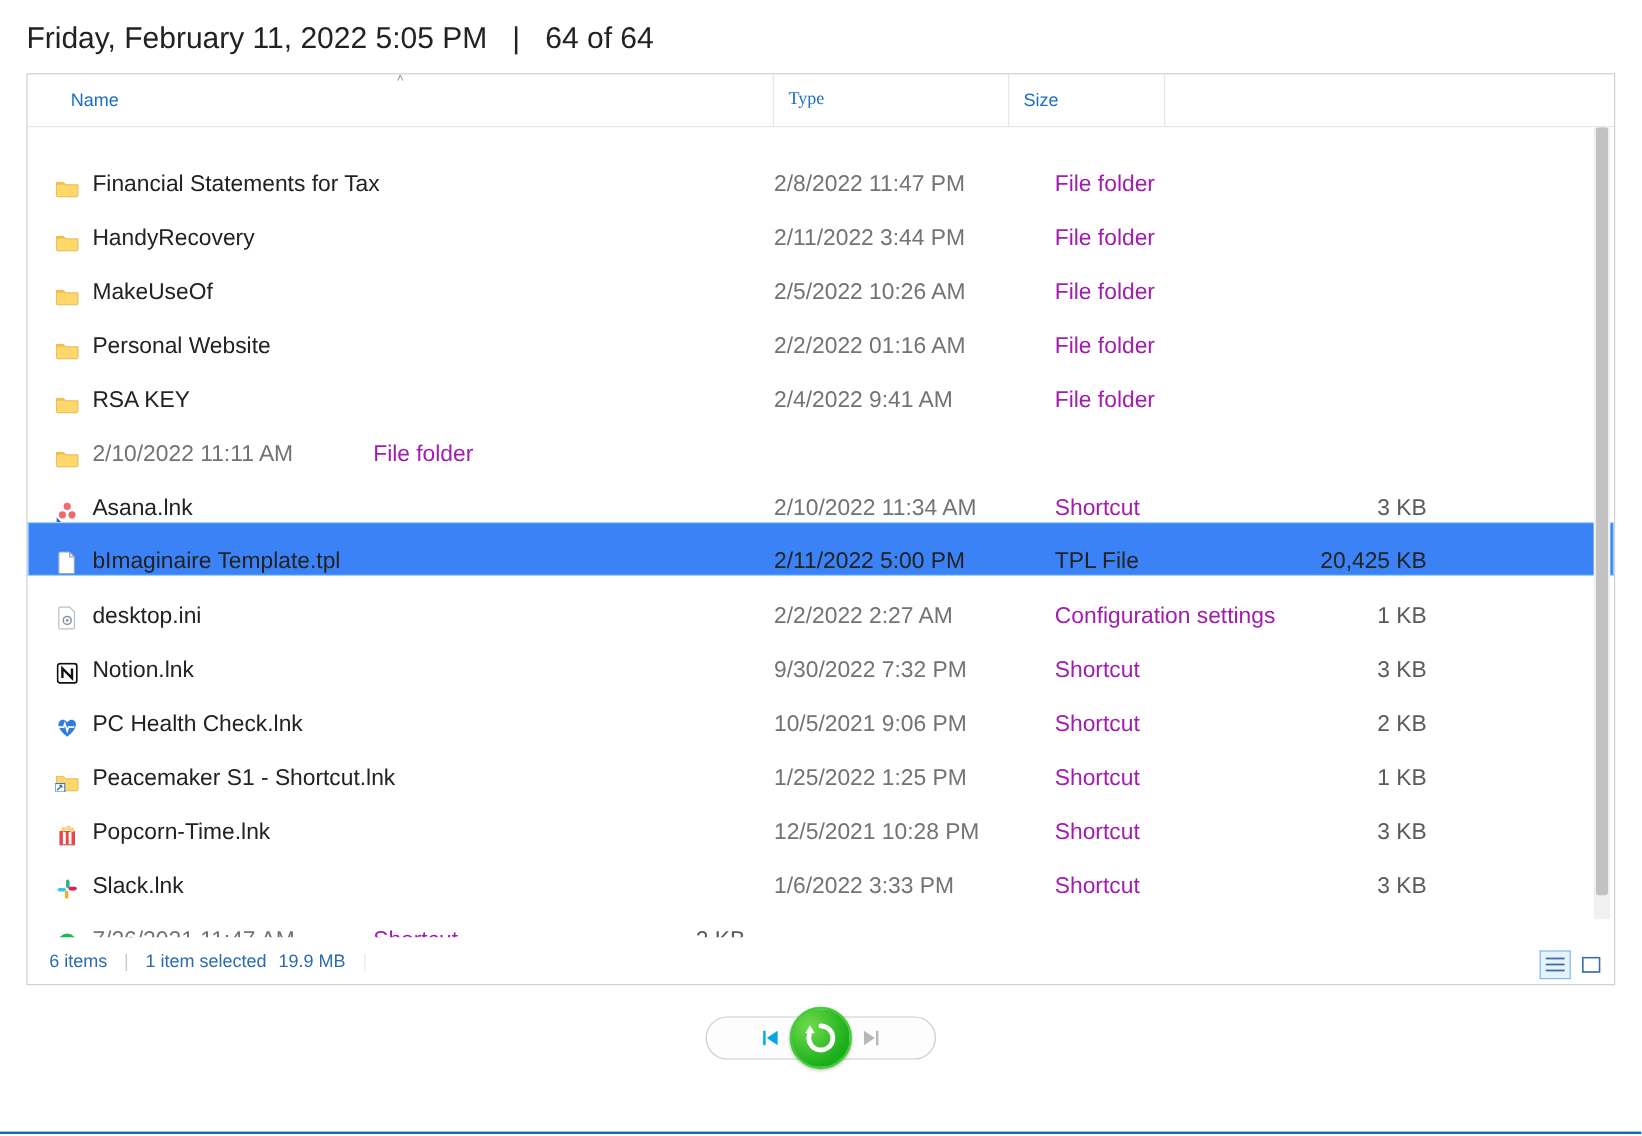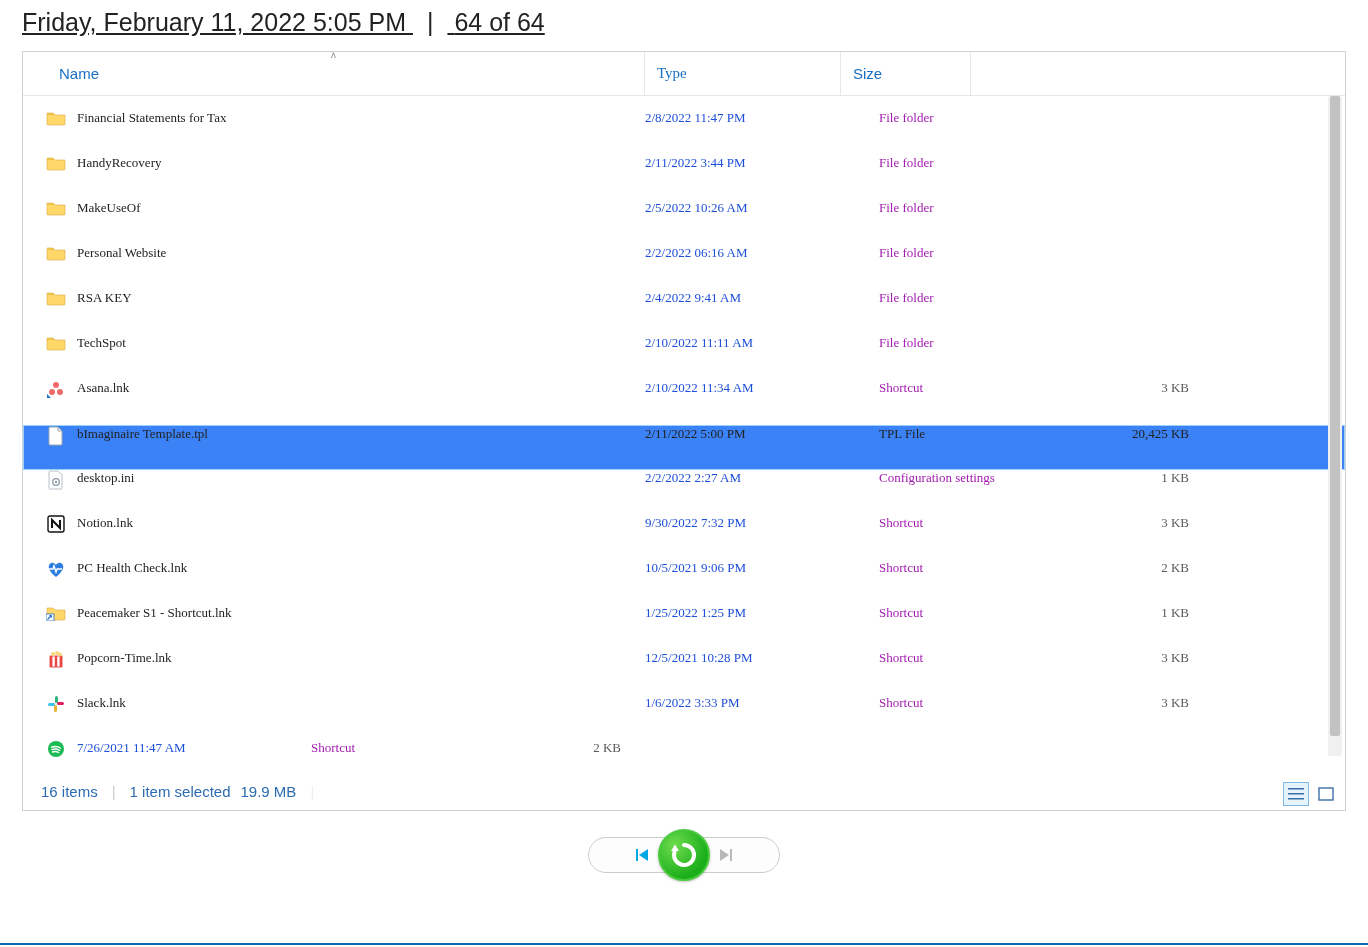--- a/index.html
+++ b/index.html
@@ -7,24 +7,23 @@
       font-family: "Segoe UI", Arial, sans-serif;
       font-size: 15px;
       background: #ffffff;
       color: #1a1a1a;
       width: 1368px;
       height: 947px;
       overflow: hidden;
       position: relative;
     }
     .header {
-      padding: 8px 22px 14px 22px;
+      padding: 18px 22px 14px 22px;
       font-size: 25px;
       color: #222;
-      text-decoration: underline;
     }
     .header .divider { margin: 0 14px; color: #222; }
     .panel {
       border: 1px solid #d0d0d0;
       margin: 0 22px;
       position: relative;
       height: 760px;
       background: #fff;
     }
     .col-header {
@@ -49,36 +48,35 @@
     .col-type { width: 196px; font-family: Liberation Serif, serif; }
     .col-size { width: 130px;}
     .file-body {
       position: relative;
       height: 675px;
       overflow: hidden;
     }
     .spacer-top { height: 14px;}
     .file-row {
       display: flex;
-      align-items: flex-start;
+      align-items: flex-end;
       height: 45px;
       padding-left: 20px;
       color: #333;
-      font-size: 13px;
+      font-size: 19px;
       cursor: default;
-      font-family: Liberation Serif, serif;
     }
     .file-row.selected {
       background: #3b82f6;
       border: 1px solid #99d1ff;
       padding-left: 19px;
     }
     .file-row .icon-cell { width: 26px; display: flex; align-items: center; justify-content: center; margin-right: 8px;}
     .file-row .rname { width: 568px; white-space: nowrap; overflow: hidden; text-overflow: ellipsis; color:#222;}
-    .file-row .rdate { width: 234px; color: #1d4ed8; }
+    .file-row .rdate { width: 234px; color: #737373; }
     .file-row .rtype { width: 196px; color: #a21caf; }
     .file-row .rsize { width: 128px; text-align: right; padding-right: 14px; color:#5a5a5a;}
     .file-row.selected .rname,
     .file-row.selected .rdate,
     .file-row.selected .rtype,
     .file-row.selected .rsize { color: #222; }
     .scrollbar {
       position: absolute;
       right: 3px;
       top: 0;
@@ -223,21 +221,21 @@
           <span class="rsize"></span>
         </div>
         <div class="file-row">
           <span class="icon-cell">
             <svg width="20" height="16" viewBox="0 0 20 16">
               <path d="M1 3 h6 l2 2 h10 v9 a1 1 0 0 1 -1 1 H2 a1 1 0 0 1 -1 -1 Z" fill="#ffd869" stroke="#d9a93e" stroke-width="0.6"></path>
               <path d="M1 3 h6 l2 2 H1 Z" fill="#edc24b"></path>
             </svg>
           </span>
           <span class="rname">Personal Website</span>
-          <span class="rdate">2/2/2022 06:16 AM</span>
+          <span class="rdate">2/2/2022 01:16 AM</span>
           <span class="rtype">File folder</span>
           <span class="rsize"></span>
         </div>
         <div class="file-row">
           <span class="icon-cell">
             <svg width="20" height="16" viewBox="0 0 20 16">
               <path d="M1 3 h6 l2 2 h10 v9 a1 1 0 0 1 -1 1 H2 a1 1 0 0 1 -1 -1 Z" fill="#ffd869" stroke="#d9a93e" stroke-width="0.6"></path>
               <path d="M1 3 h6 l2 2 H1 Z" fill="#edc24b"></path>
             </svg>
           </span>
@@ -246,21 +244,20 @@
           <span class="rtype">File folder</span>
           <span class="rsize"></span>
         </div>
         <div class="file-row">
           <span class="icon-cell">
             <svg width="20" height="16" viewBox="0 0 20 16">
               <path d="M1 3 h6 l2 2 h10 v9 a1 1 0 0 1 -1 1 H2 a1 1 0 0 1 -1 -1 Z" fill="#ffd869" stroke="#d9a93e" stroke-width="0.6"></path>
               <path d="M1 3 h6 l2 2 H1 Z" fill="#edc24b"></path>
             </svg>
           </span>
-          <span class="rname">TechSpot</span>
           <span class="rdate">2/10/2022 11:11 AM</span>
           <span class="rtype">File folder</span>
           <span class="rsize"></span>
         </div>
         <div class="file-row">
           <span class="icon-cell">
             <svg width="18" height="18" viewBox="0 0 18 18">
               <circle cx="9" cy="5" r="3" fill="#f06a6a"></circle>
               <circle cx="5" cy="12" r="3" fill="#f06a6a"></circle>
               <circle cx="13" cy="12" r="3" fill="#f06a6a"></circle>
@@ -376,21 +373,21 @@
           <span class="rtype">Shortcut</span>
           <span class="rsize">2 KB</span>
         </div>
       </div>
     <div class="scrollbar">
       <div class="scroll-thumb"></div>
     </div>
   </div>
 
   <div class="status-bar">
-    <span>16 items</span>
+    <span>6 items</span>
     <span class="sep">|</span>
     <span>1 item selected</span>
     <span style="width:10px"></span>
     <span>19.9 MB</span>
     <span class="sep" style="color:#eee">|</span>
     <div class="view-switch">
       <div class="view-btn active">
         <svg width="16" height="14" viewBox="0 0 16 14">
           <rect x="0" y="1" width="16" height="1.5" fill="#3b6ea5"></rect>
           <rect x="0" y="6" width="16" height="1.5" fill="#3b6ea5"></rect>

